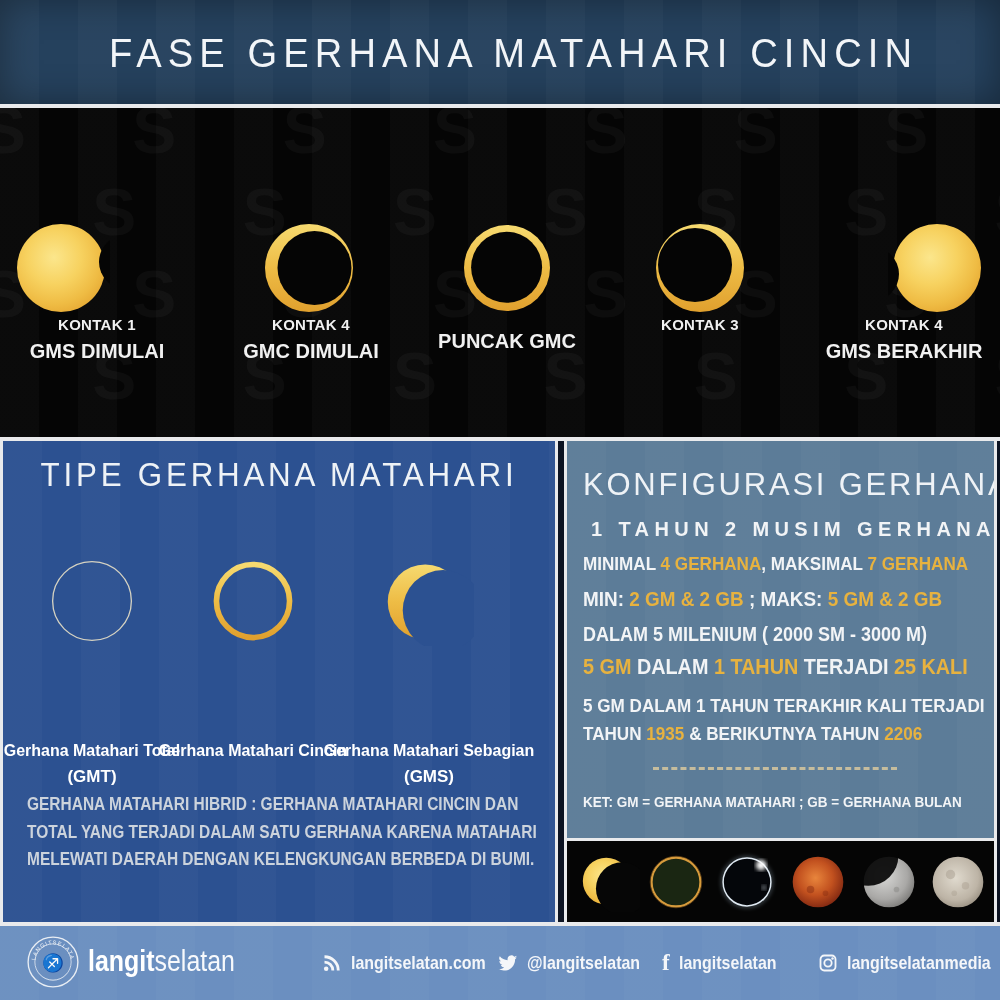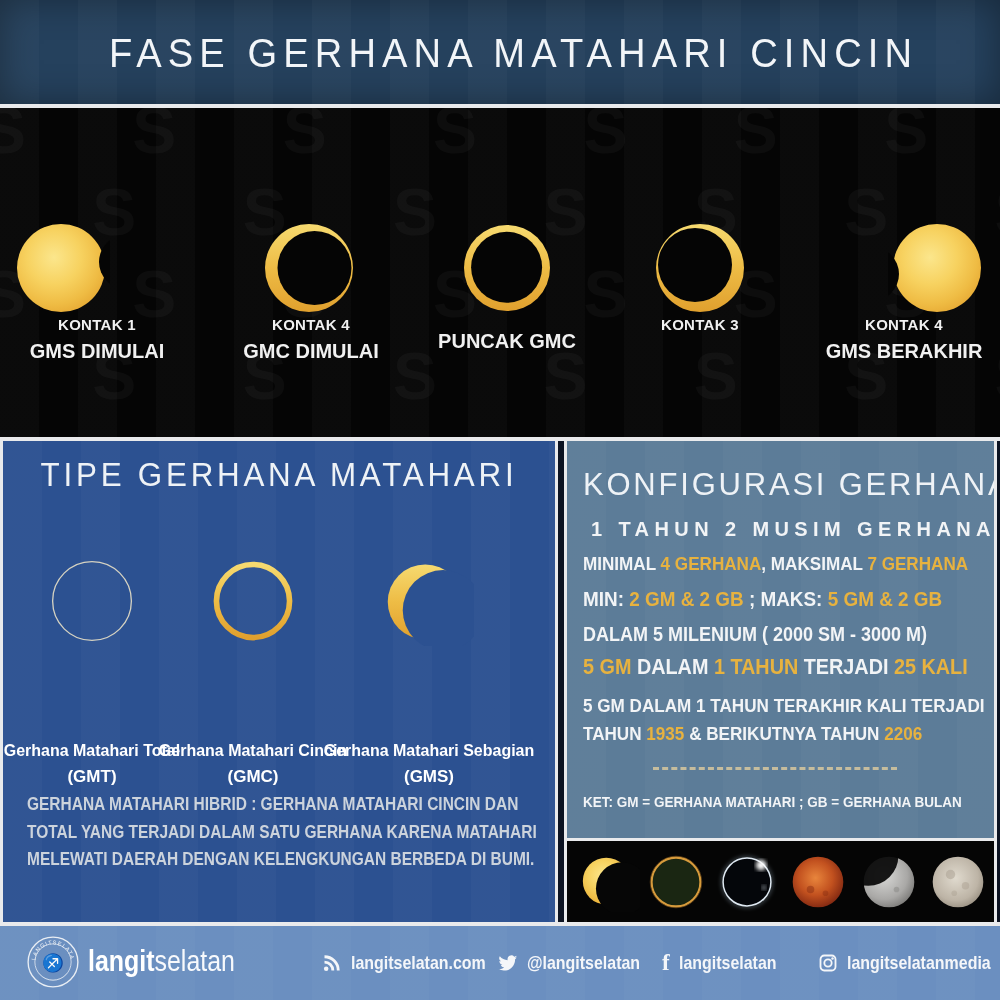--- a/index.html
+++ b/index.html
@@ -162,21 +162,20 @@
       <circle cx="48" cy="48" r="39" fill="none" stroke="url(#ringGold)" stroke-width="6"></circle>
     </svg>
     <svg class="type-svg" style="left:381px" viewBox="0 0 96 96">
       <circle cx="44" cy="49" r="40" fill="url(#ringGold)"></circle>
       <circle cx="63" cy="58" r="43" style="fill:var(--left-blue)"></circle>
     </svg>
 
     <div class="type-lbl type-name" style="left:-26px">Gerhana Matahari Total</div>
     <div class="type-lbl type-abbr" style="left:-26px">(GMT)</div>
     <div class="type-lbl type-name" style="left:135px">Gerhana Matahari Cincin</div>
-    <div class="type-lbl type-abbr" style="left:135px">(GMC)</div>
     <div class="type-lbl type-name" style="left:311px">Gerhana Matahari Sebagian</div>
     <div class="type-lbl type-abbr" style="left:311px">(GMS)</div>
 
     <div class="hybrid">GERHANA MATAHARI HIBRID : GERHANA MATAHARI CINCIN DAN<br>TOTAL YANG TERJADI DALAM SATU GERHANA KARENA MATAHARI<br>MELEWATI DAERAH DENGAN KELENGKUNGAN BERBEDA DI BUMI.</div>
   </div>
 
   <div class="panel config">
     <div class="band"></div>
     <div class="config-title">KONFIGURASI GERHANA</div>
     <div class="cline c1">1 TAHUN 2 MUSIM GERHANA</div>

